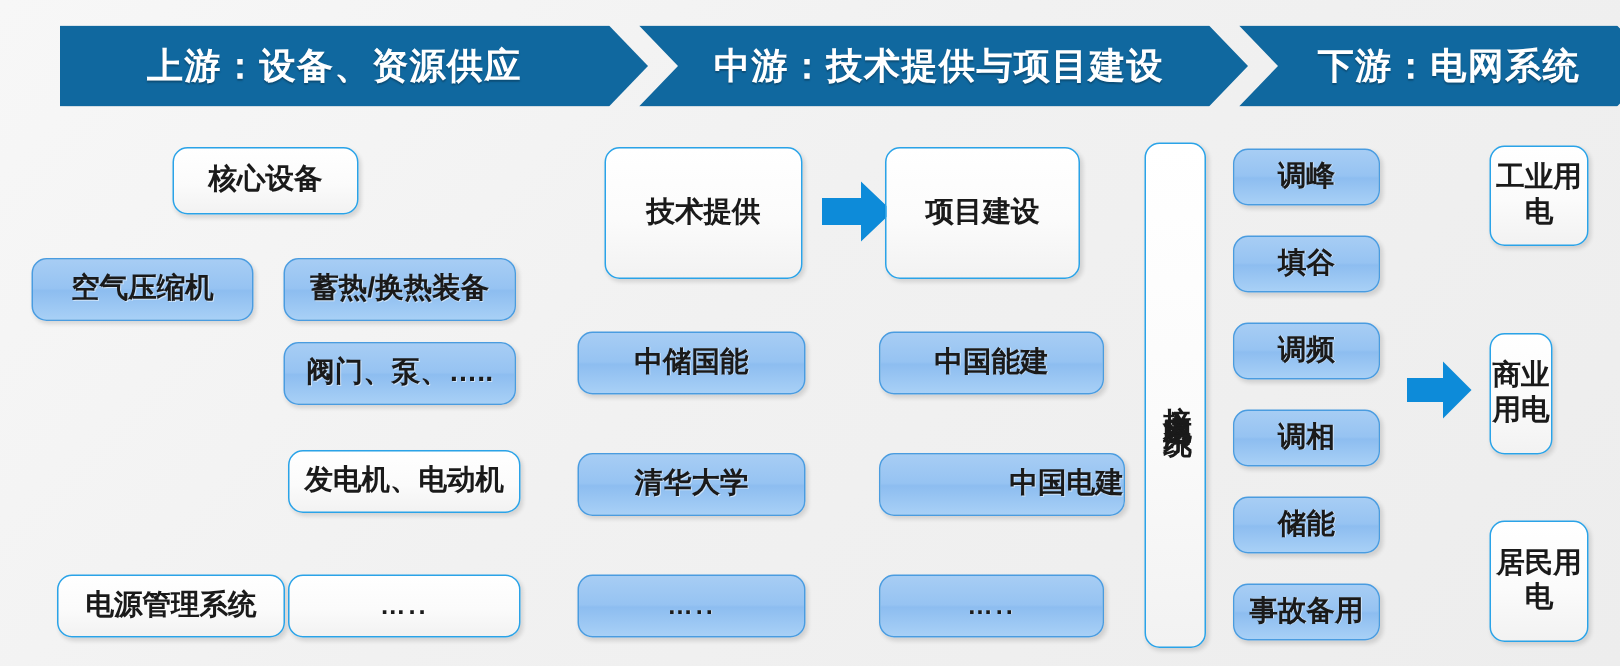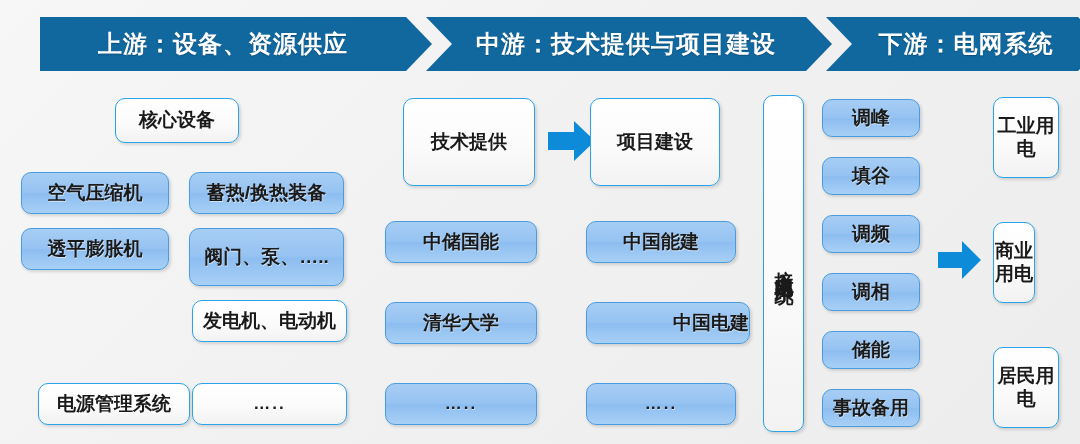--- a/index.html
+++ b/index.html
@@ -82,31 +82,28 @@
     </div>
   </div>
 
   <div class="node white" style="left:115px;top:98px;width:124px;height:45px;">
     <span class="t">核心设备</span>
   </div>
 
   <div class="node blue" style="left:21px;top:172px;width:148px;height:42px;">
     <span class="t">空气压缩机</span>
   </div>
-  <div class="node blue" style="left:21px;top:228px;width:148px;height:42px;">
-    <span class="t">透平膨胀机</span>
-  </div>
   <div class="node white" style="left:18px;top:383px;width:152px;height:42px;margin-left:20px;">
     <span class="t">电源管理系统</span>
   </div>
 
   <div class="node blue" style="left:189px;top:172px;width:155px;height:42px;">
     <span class="t">蓄热/换热装备</span>
   </div>
-  <div class="node blue" style="left:189px;top:228px;width:155px;height:58px;">
+  <div class="node blue" style="left:189px;top:228px;width:155px;height:42px;">
     <span class="t">阀门、泵、…..</span>
   </div>
   <div class="node white" style="left:192px;top:300px;width:155px;height:42px;">
     <span class="t">发电机、电动机</span>
   </div>
   <div class="node white dots" style="left:192px;top:383px;width:155px;height:42px;">
     <span class="t">…..</span>
   </div>
 
   <div class="node white" style="left:403px;top:98px;width:132px;height:88px;">
@@ -165,21 +162,21 @@
   <div class="node blue" style="left:822px;top:389px;width:98px;height:38px;">
     <span class="t">事故备用</span>
   </div>
 
   <div class="arrow" style="left:938px;top:239px;width:44px;height:42px;">
     <svg width="44" height="42" viewBox="0 0 44 42" aria-hidden="true">
       <polygon points="0,13 24,13 24,2 43,21 24,40 24,29 0,29" fill="#0d8bd9"></polygon>
     </svg>
   </div>
 
-  <div class="node white two-line" style="left:993px;top:97px;width:66px;height:81px;">
+  <div class="node white two-line" style="left:993px;top:97px;width:66px;height:67px;">
     <span class="t">工业用电</span>
   </div>
   <div class="node white two-line" style="left:993px;top:222px;width:42px;height:81px;">
     <span class="t">商业用电</span>
   </div>
   <div class="node white two-line" style="left:993px;top:347px;width:66px;height:81px;">
     <span class="t">居民用电</span>
   </div>
 
 </div>

